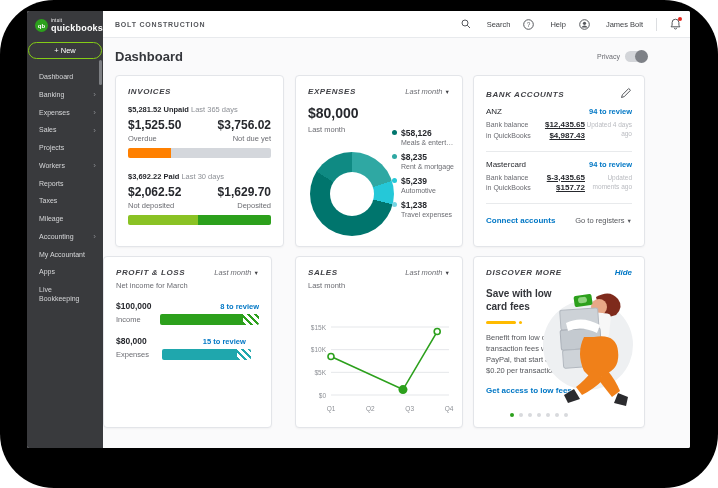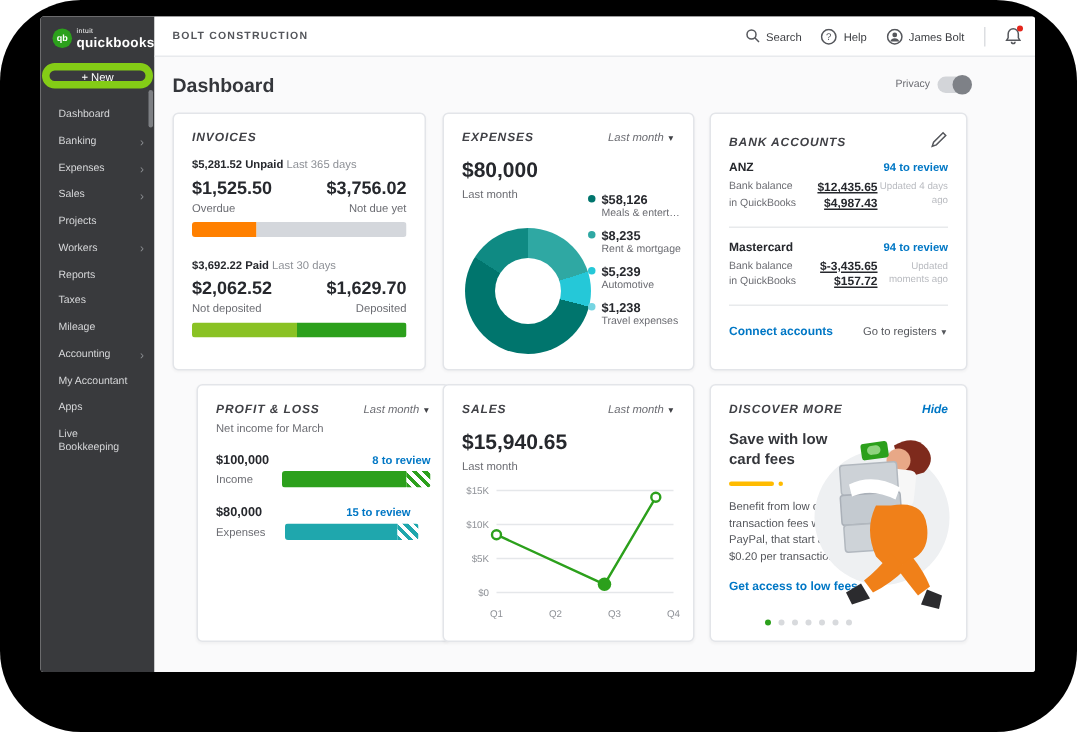--- a/index.html
+++ b/index.html
@@ -8,32 +8,32 @@
   .frame { position:absolute; inset:0; background:#000; border-radius:54px; }
   .app { position:absolute; left:27px; top:11px; width:663px; height:437px; background:#fafafb; border-radius:2px; overflow:hidden; }
 
   
   .sidebar { position:absolute; left:0; top:0; width:76px; height:100%; background:#393a3d; }
   .brand { display:flex; align-items:center; gap:3px; padding:8px 0 0 8px; }
   .logo-circle { width:13px; height:13px; border-radius:50%; background:#2ca01c; color:#fff; font-size:6px; font-weight:bold; display:flex; align-items:center; justify-content:center; }
   .brand-text { display:flex; flex-direction:column; line-height:1; }
   .brand-text .intuit { color:#fff; font-size:4.5px; letter-spacing:.3px; }
   .brand-text .qb { color:#fff; font-size:9px; font-weight:bold; letter-spacing:.2px; }
-  .new-btn { display:block; margin:9px auto 0; width:74px; height:17px; background:transparent; border:5px solid #84cc16; border-radius:9px; color:#fff; font-size:7.5px; font-family:inherit; cursor:pointer; }
+  .new-btn { display:block; margin:9px auto 0; width:74px; height:17px; background:transparent; border:1px solid #84cc16; border-radius:9px; color:#fff; font-size:7.5px; font-family:inherit; cursor:pointer; }
   .nav { margin-top:10px; }
   .nav-item { display:flex; align-items:center; justify-content:space-between; padding:4.5px 7px 4.5px 12px; color:#d6d7d9; font-size:7px; cursor:pointer; line-height:1.25; }
   .nav-item .chev { color:#8a8c90; font-size:8px; line-height:1; }
   .nav-item .lbl { max-width:50px; }
   .sb-scroll { position:absolute; right:1px; top:49px; width:3px; height:25px; background:#7d7f83; border-radius:2px; }
 
   
   .topbar { position:absolute; left:76px; top:0; right:0; height:27px; background:#fff; border-bottom:1px solid #e8eaed; display:flex; align-items:center; }
   .company { margin-left:12px; font-size:7px; font-weight:bold; letter-spacing:.8px; color:#54565b; }
   .tb-right { margin-left:auto; margin-right:9px; display:flex; align-items:center; gap:13px; }
-  .tb-item { display:flex; align-items:center; gap:4px; font-size:7.5px; color:#3c3e42; cursor:pointer; }
+  .tb-item { display:flex; align-items:center; gap:16px; font-size:7.5px; color:#3c3e42; cursor:pointer; }
   .tb-divider { width:1px; height:13px; background:#dcdee1; }
   .bell-wrap { position:relative; cursor:pointer; }
   .bell-dot { position:absolute; right:-1px; top:-1px; width:4px; height:4px; border-radius:50%; background:#e4261c; }
   .icon-svg { display:block; }
 
   
   .main { position:absolute; left:76px; top:27px; right:0; bottom:0; background:#fafafb; }
   .title-row { position:absolute; left:0; top:0; right:0; height:36px; display:flex; align-items:center; }
   .page-title { margin-left:12px; font-size:13px; font-weight:bold; color:#34363b; }
   .privacy { margin-left:auto; margin-right:43px; display:flex; align-items:center; gap:5px; }
@@ -69,34 +69,34 @@
   .legend { position:absolute; left:96px; top:52px; width:66px; }
   .legend-item { position:relative; padding-left:9px; margin-bottom:6px; }
   .legend-dot { position:absolute; left:0; top:2px; width:5px; height:5px; border-radius:50%; }
   .legend-val { font-size:8.5px; font-weight:bold; color:#26282d; }
   .legend-lbl { font-size:7px; color:#6b6c72; margin-top:1px; }
 
   
   #card-bank { left:370px; top:37px; width:172px; height:172px; }
   .acct { margin-top:8px; }
   .acct-row1 { display:flex; justify-content:space-between; align-items:center; }
-  .acct-name { font-size:8px; font-weight:bold; color:#26282d; }
+  .acct-name { font-size:8px; font-weight:normal; color:#26282d; }
   .acct-review { font-size:7.5px; font-weight:bold; }
   .acct-row2 { display:flex; margin-top:4px; }
   .acct-labels { font-size:7px; color:#6b6c72; line-height:1.5; }
   .acct-values { flex:1; text-align:right; font-size:8px; font-weight:bold; color:#26282d; line-height:1.35;text-decoration:underline; }
   .acct-updated { width:47px; text-align:right; font-size:6.5px; color:#b9bbc0; line-height:1.4; }
   .acct-div { height:1px; background:#e8eaec; margin-top:9px; }
   .bank-footer { display:flex; justify-content:space-between; align-items:center; margin-top:12px; }
   .connect { font-size:8px; font-weight:bold; }
   .registers { font-size:7.5px; color:#55575c; cursor:pointer; }
   .pencil { cursor:pointer; }
 
   
-  #card-pnl { left:28px; top:218px; width:169px; height:172px; }
+  #card-pnl { left:0; top:218px; width:169px; height:172px; }
   .pnl-row { position:relative; margin-top:11px; }
   .pnl-top { display:flex; justify-content:space-between; align-items:flex-end; }
   .pnl-amount { font-size:8.5px; font-weight:bold; color:#26282d; }
   .pnl-review { font-size:7.5px; font-weight:bold; }
   .pnl-bottom { display:flex; align-items:center; margin-top:3px; }
   .pnl-label { width:46px; font-size:7.5px; color:#6b6c72; }
   .pnl-bar { height:11px; border-radius:2px; display:flex; overflow:hidden; }
   .pnl-solid { height:100%; }
   .pnl-hatch { height:100%; }
 
@@ -373,21 +373,20 @@
               </div>
             </div>
           </div>
       </section>
 
       <section class="card" id="card-sales">
         <div class="card-head">
           <span class="card-title">SALES</span>
           <span class="filter"><span>Last month</span> <span class="caret">▼</span></span>
         </div>
-        <div class="big-amount" style="margin-top:9px;">$15,940.65</div>
         <div class="sub-gray" style="margin-top:4px;">Last month</div>
         <div id="sales-chart-box"><svg width="152" height="102" viewBox="0 0 152 102">
               <line x1="28" x2="146" y1="76" y2="76" stroke="#e5e7ea" stroke-width="1"></line>
               <text x="23" y="78.5" text-anchor="end" font-size="6.5" fill="#8d9096" font-family="Liberation Sans,sans-serif">$0</text>
               <line x1="28" x2="146" y1="53.33333333333333" y2="53.33333333333333" stroke="#e5e7ea" stroke-width="1"></line>
               <text x="23" y="55.83333333333333" text-anchor="end" font-size="6.5" fill="#8d9096" font-family="Liberation Sans,sans-serif">$5K</text>
               <line x1="28" x2="146" y1="30.666666666666664" y2="30.666666666666664" stroke="#e5e7ea" stroke-width="1"></line>
               <text x="23" y="33.166666666666664" text-anchor="end" font-size="6.5" fill="#8d9096" font-family="Liberation Sans,sans-serif">$10K</text>
               <line x1="28" x2="146" y1="8" y2="8" stroke="#e5e7ea" stroke-width="1"></line>
               <text x="23" y="10.5" text-anchor="end" font-size="6.5" fill="#8d9096" font-family="Liberation Sans,sans-serif">$15K</text>

